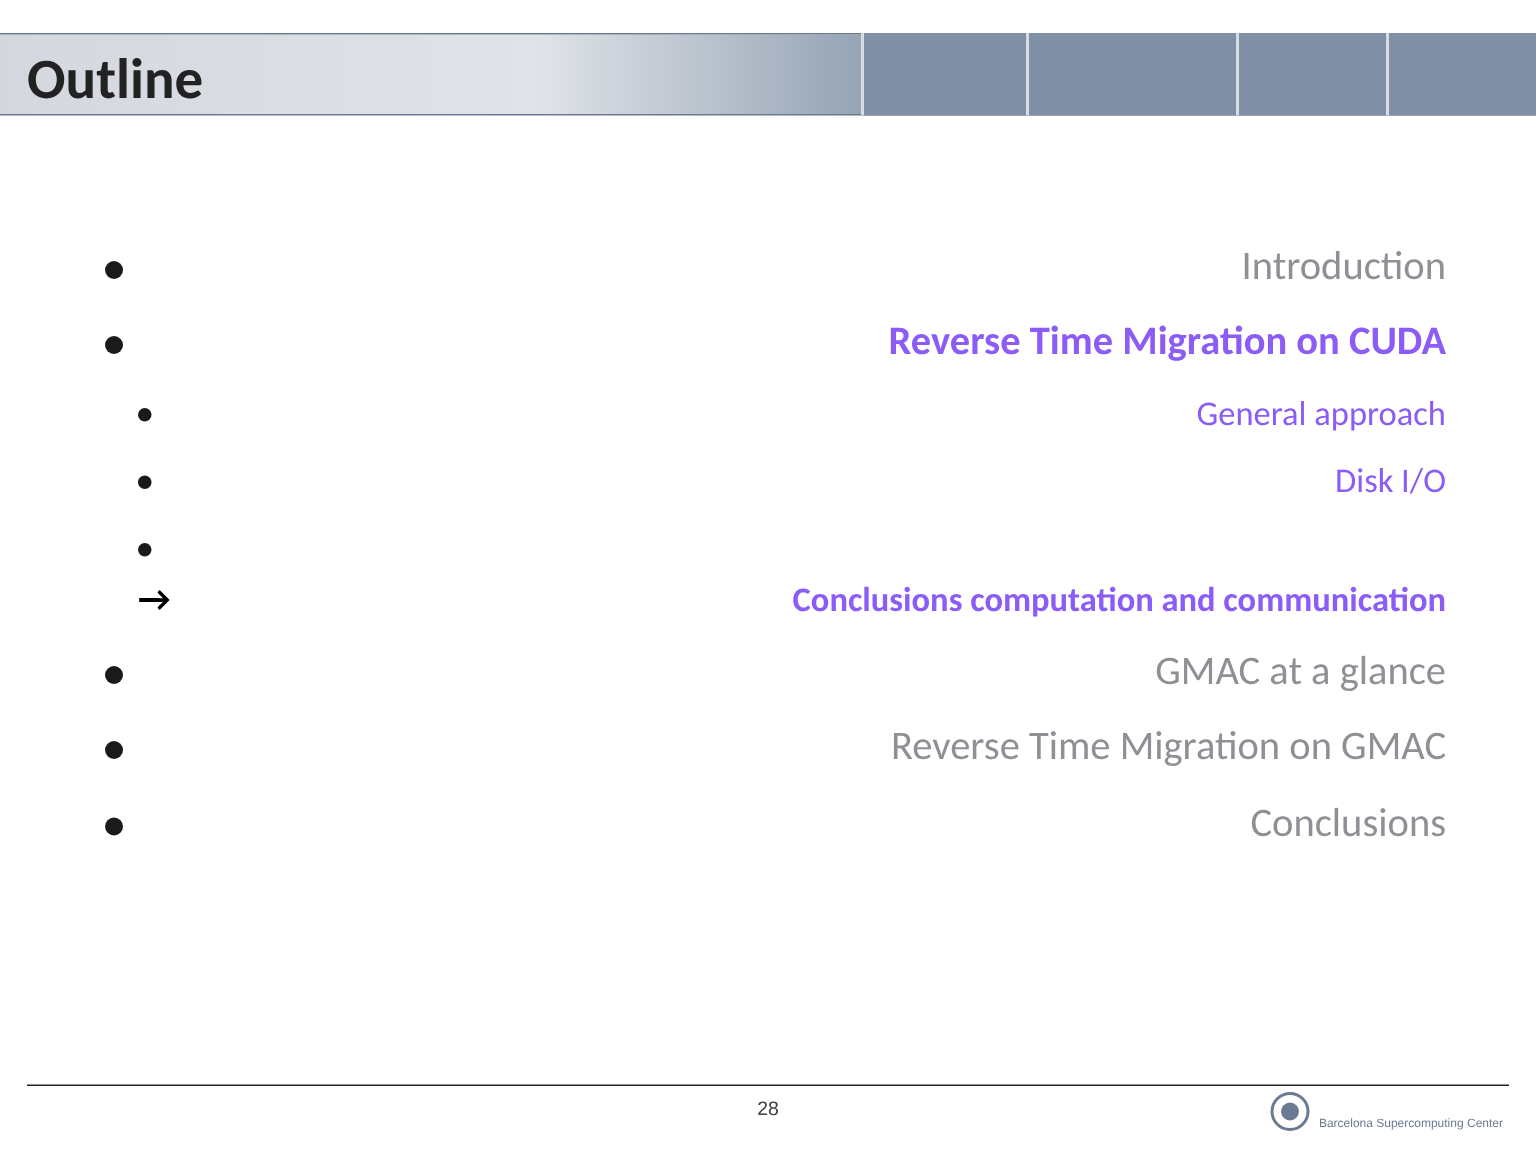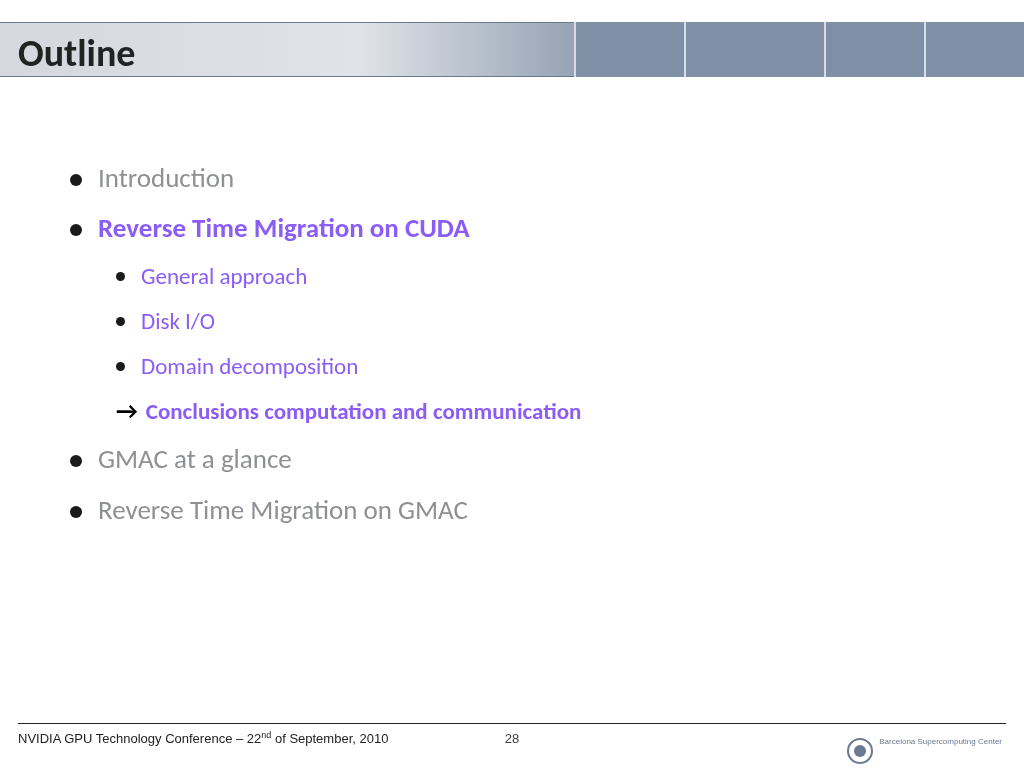--- a/index.html
+++ b/index.html
@@ -40,20 +40,21 @@
   .content {
     position: absolute;
     top: 160px;
     left: 70px;
     right: 60px;
   }
   .row {
     display: flex;
     align-items: flex-start;
     margin-bottom: 14px;
+    justify-content: space-between;
   }
   .bullet {
     width: 12px; height: 12px;
     border-radius: 50%;
     background: #1a1a1a;
     margin-right: 16px;
     margin-top: 14px;
     flex: 0 0 auto;
   }
   .bullet.sm {
@@ -69,21 +70,21 @@
     letter-spacing: -2px;
   }
   .txt {
     font-size: 27px;
     color: #8b5cf6;
     line-height: 1.35;
   }
   .txt.bold { font-weight: 700; }
   .txt.dim { color: #8e9096; }
   .txt.sm { font-size: 23px; }
-  .sub { margin-left: 46px; }
+  .sub { margin-left: 22px; }
 
   
   .footer-rule {
     position: absolute;
     left: 18px; right: 18px;
     bottom: 44px;
     height: 1px;
     background: #222;
   }
   .footer-text {
@@ -100,23 +101,23 @@
     bottom: 22px;
     left: 50%;
     transform: translateX(-50%);
     font-size: 13px;
     font-family: Arial, sans-serif;
     color: #404040;
   }
   .footer-logo {
     position: absolute;
     right: 22px;
-    bottom: 4px;
+    bottom: 14px;
     display: flex;
-    align-items: flex-start;
+    align-items: flex-end;
     gap: 6px;
   }
   .logo-circle {
     width: 26px; height: 26px;
     border: 2px solid #6a7a92;
     border-radius: 50%;
     display: flex; align-items: center; justify-content: center;
   }
   .logo-circle-inner {
     width: 12px; height: 12px; border-radius: 50%;
@@ -157,44 +158,44 @@
     <div class="row sub">
       <div class="bullet sm"></div>
       <div class="txt sm">General approach</div>
     </div>
     <div class="row sub">
       <div class="bullet sm"></div>
       <div class="txt sm">Disk I/O</div>
     </div>
     <div class="row sub">
       <div class="bullet sm"></div>
-      <div class="txt sm">Domain decomposition</div>
     </div>
     <div class="row sub">
       <div class="arrow">→</div>
       <div class="txt sm bold">Conclusions computation and communication</div>
     </div>
 
     <div class="row" style="margin-top:2px;">
       <div class="bullet"></div>
       <div class="txt dim">GMAC at a glance</div>
     </div>
 
     <div class="row">
       <div class="bullet"></div>
       <div class="txt dim">Reverse Time Migration on GMAC</div>
     </div>
 
+    <div class="row">
+      <div class="bullet"></div>
+      <div class="txt dim">Conclusions</div>
+    </div>
 
   </div>
 
   <div class="footer-rule"></div>
-  <div class="footer-text">
-    <span>NVIDIA GPU Technology Conference – 22</span><sup>nd</sup><span> of September, 2010</span>
-  </div>
   <div class="footer-page">28</div>
   <div class="footer-logo">
     <div class="logo-circle">
       <div class="logo-circle-inner"></div>
     </div>
     <div class="logo-text">Barcelona
 Supercomputing
 Center</div>
   </div>
 

